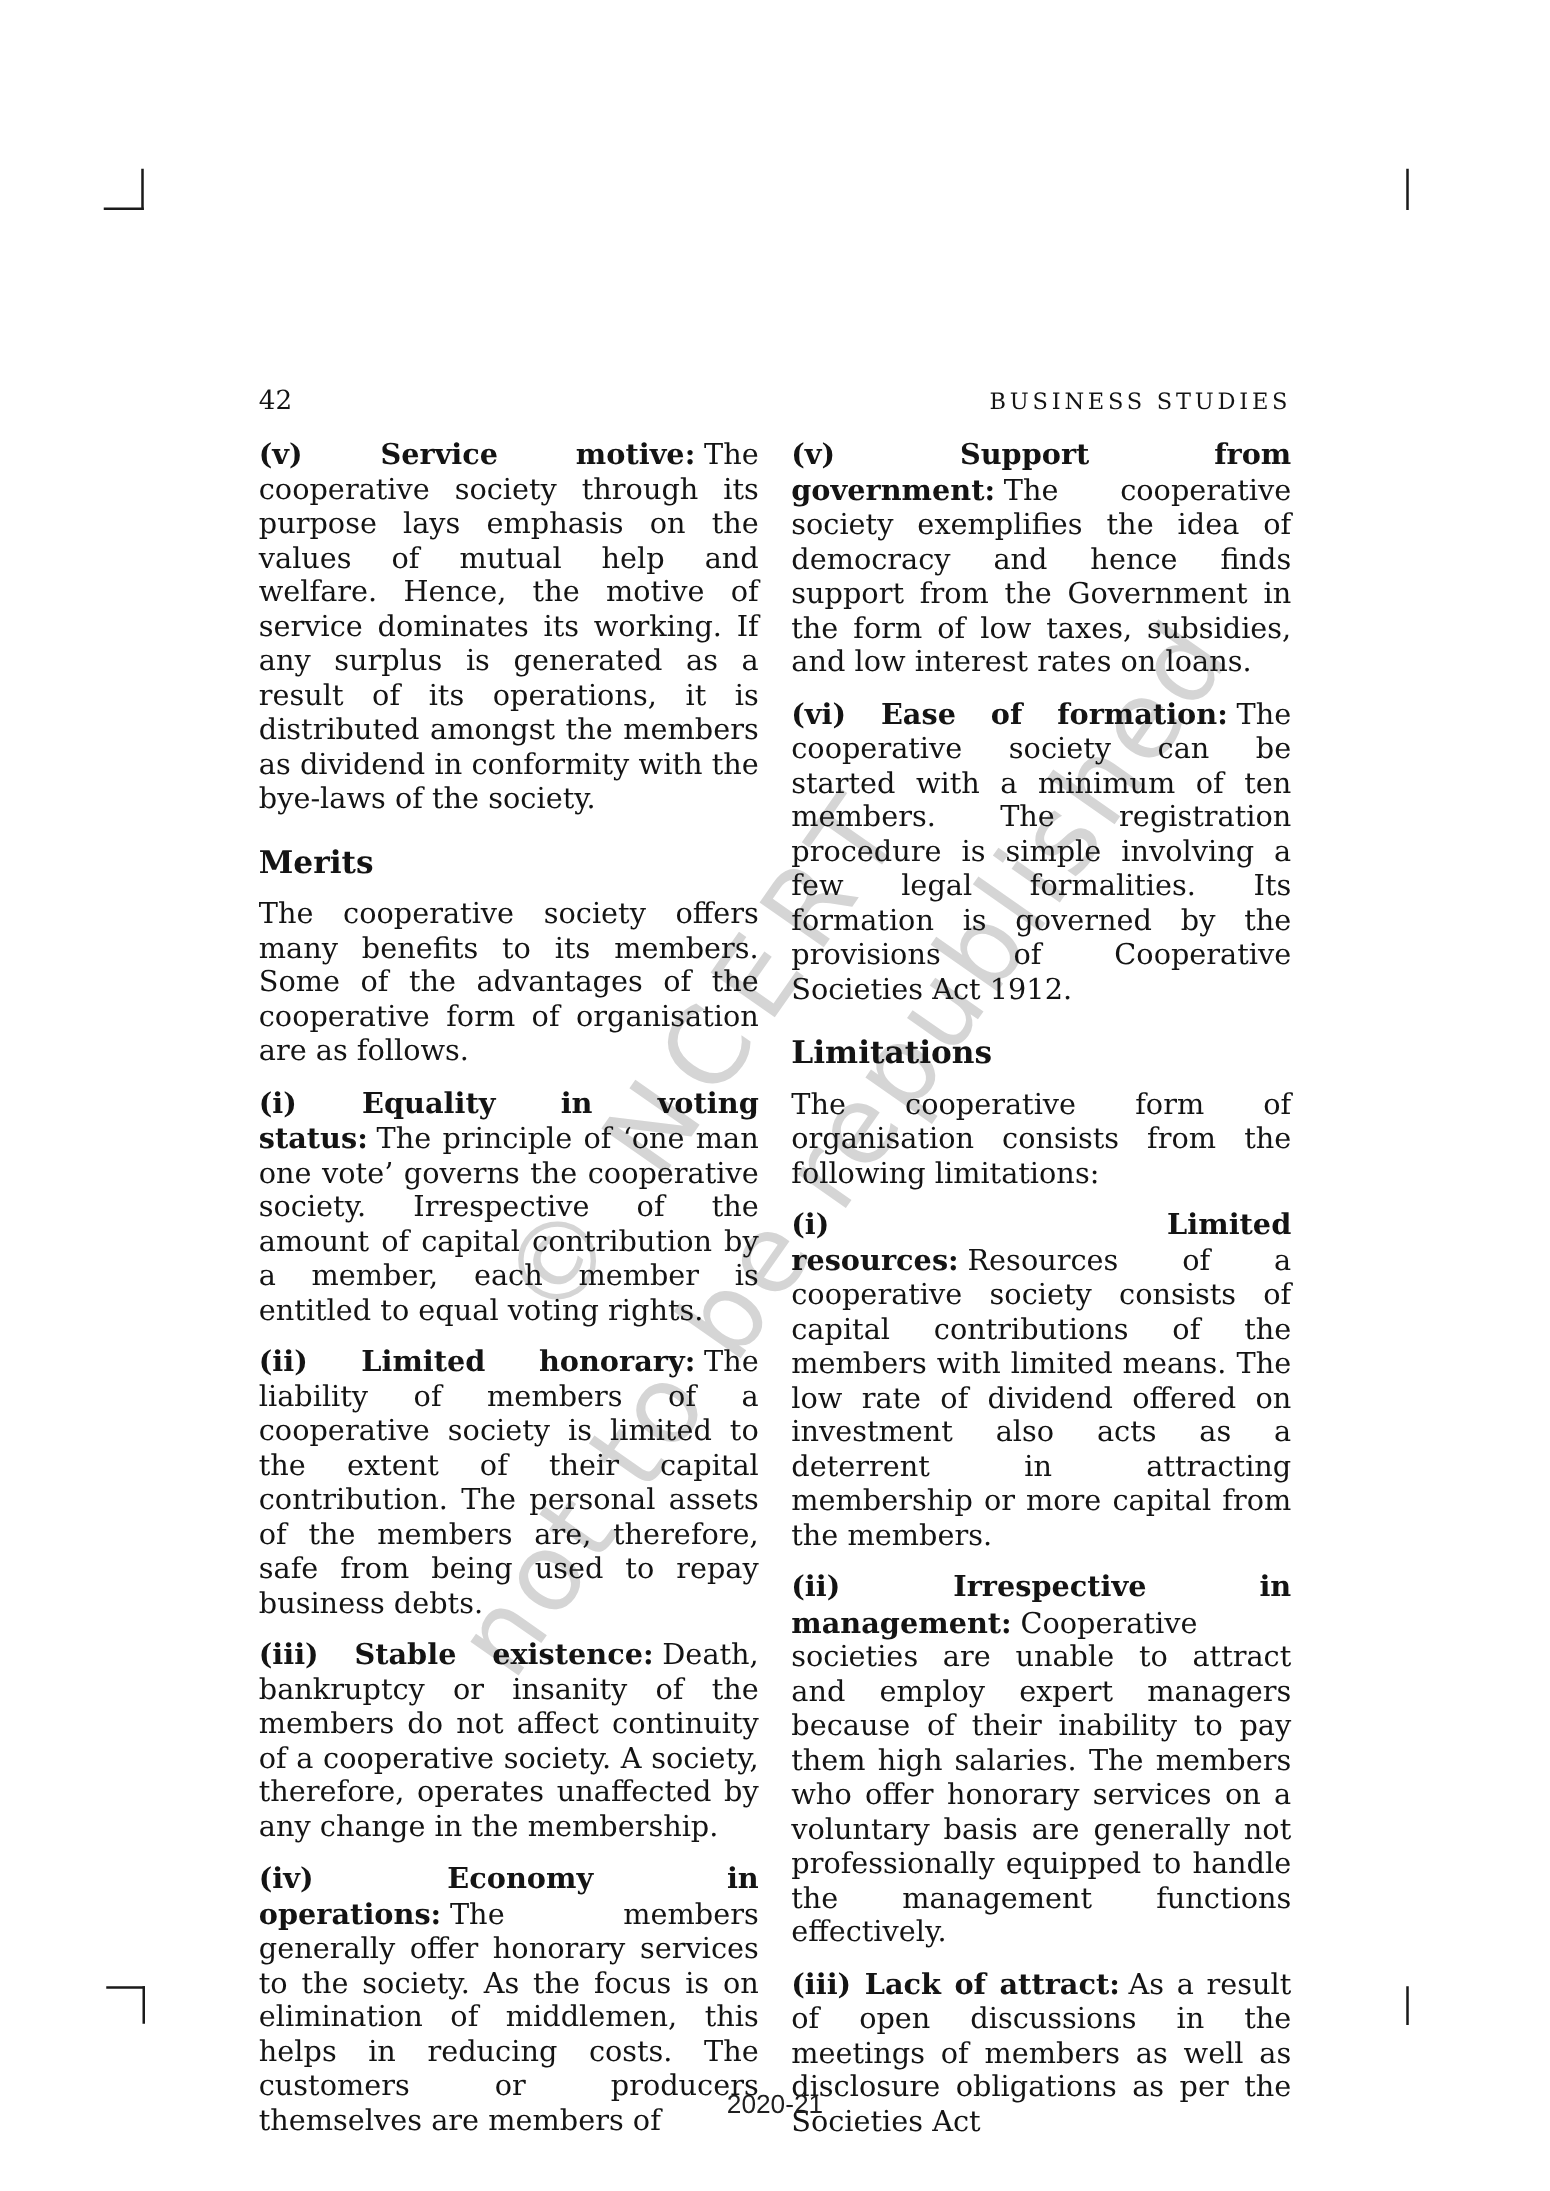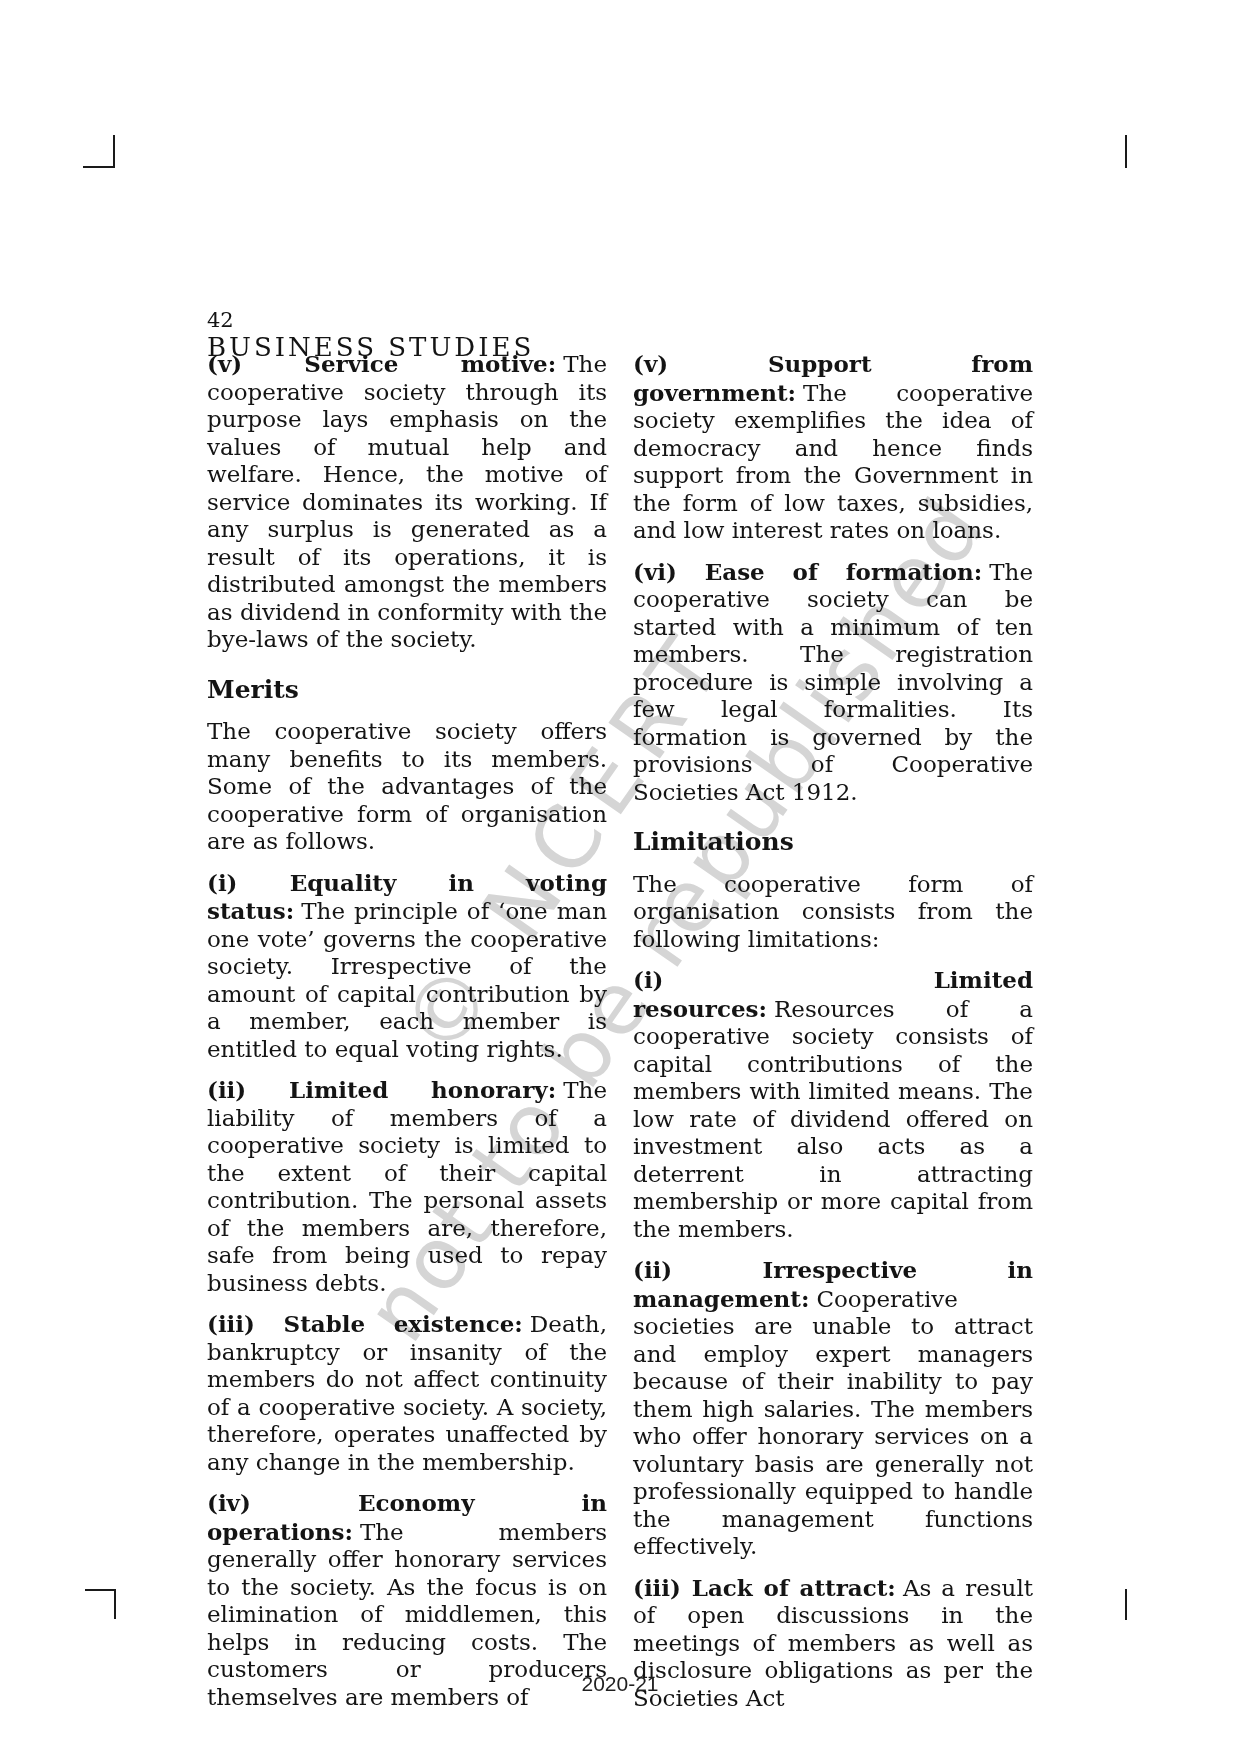--- a/index.html
+++ b/index.html
@@ -18,24 +18,24 @@
     position:absolute;left:60px;top:470px;width:1120px;height:820px;
     display:flex;flex-direction:column;align-items:center;justify-content:center;
     transform:rotate(-55deg);color:#d5d5d5;
     font-family:"DejaVu Sans",sans-serif;z-index:0;pointer-events:none;
   }
   .wm1{font-size:86px;letter-spacing:14px;white-space:nowrap;}
   .wm2{font-size:86px;letter-spacing:4px;margin-top:34px;white-space:nowrap;}
   
   .header{
     position:absolute;top:308px;left:207px;right:207px;z-index:1;
-    display:flex;justify-content:center;align-items:baseline;flex-direction:column;
+    display:flex;justify-content:space-between;align-items:baseline;
   }
   .page-num{font-size:21px;}
-  .header-title{font-size:26px;letter-spacing:3px;}
+  .header-title{font-size:18px;letter-spacing:3px;}
   
   .columns{
     position:absolute;top:350px;left:207px;right:207px;z-index:1;
     display:flex;gap:26px;
   }
   .col{width:400px;font-size:23px;line-height:27.5px;text-align:justify;}
   .para{margin:12px 0 13px 0;}
   .para:first-child{margin-top:0;}
   .lead{font-weight:bold;margin-right:7px;}
   .section-heading{font-size:25px;font-weight:bold;margin:22px 0 15px 0;text-align:left;}

